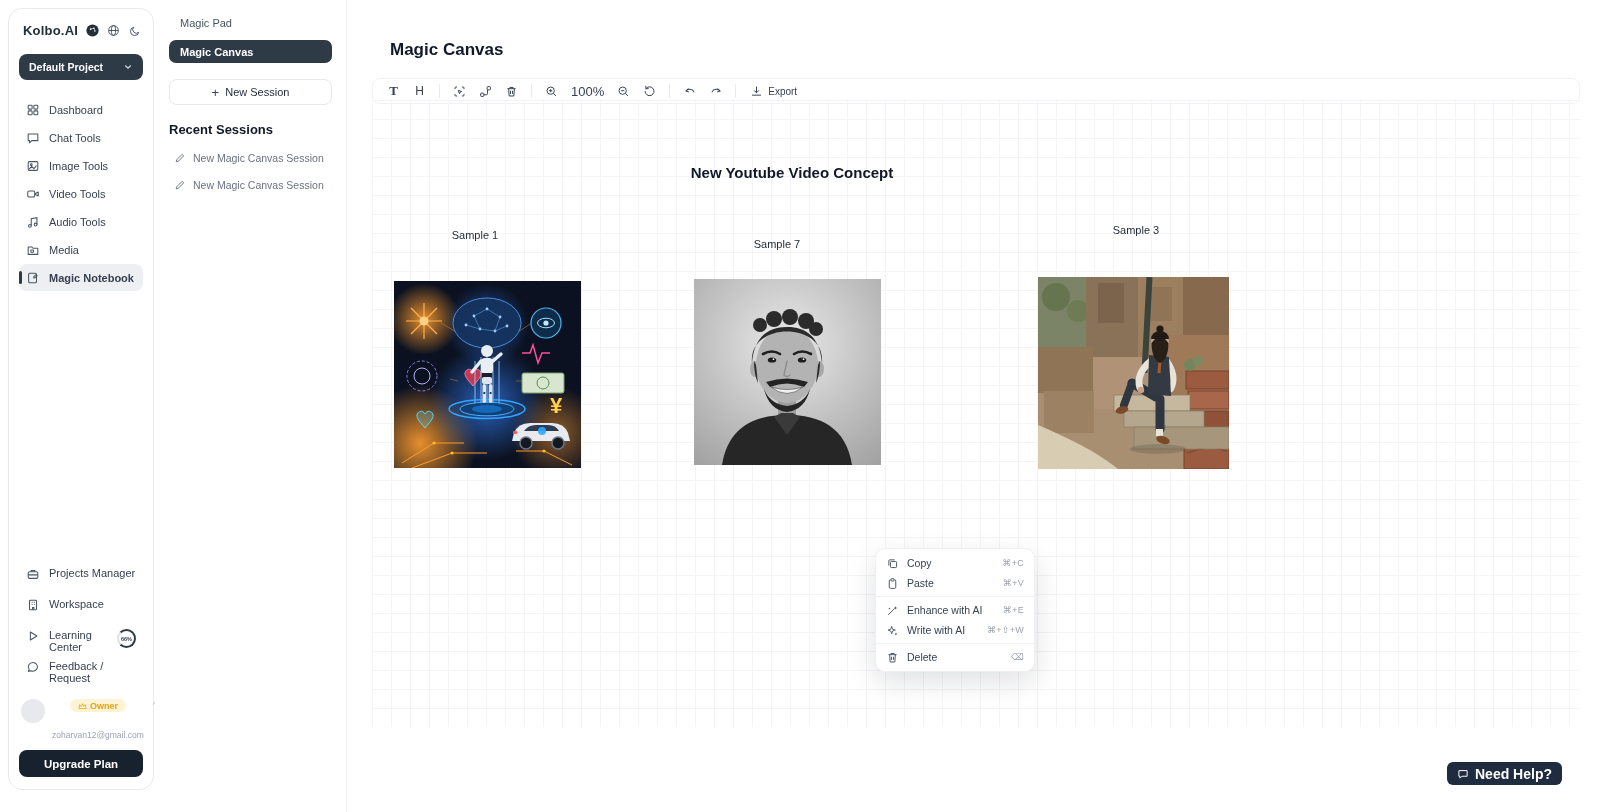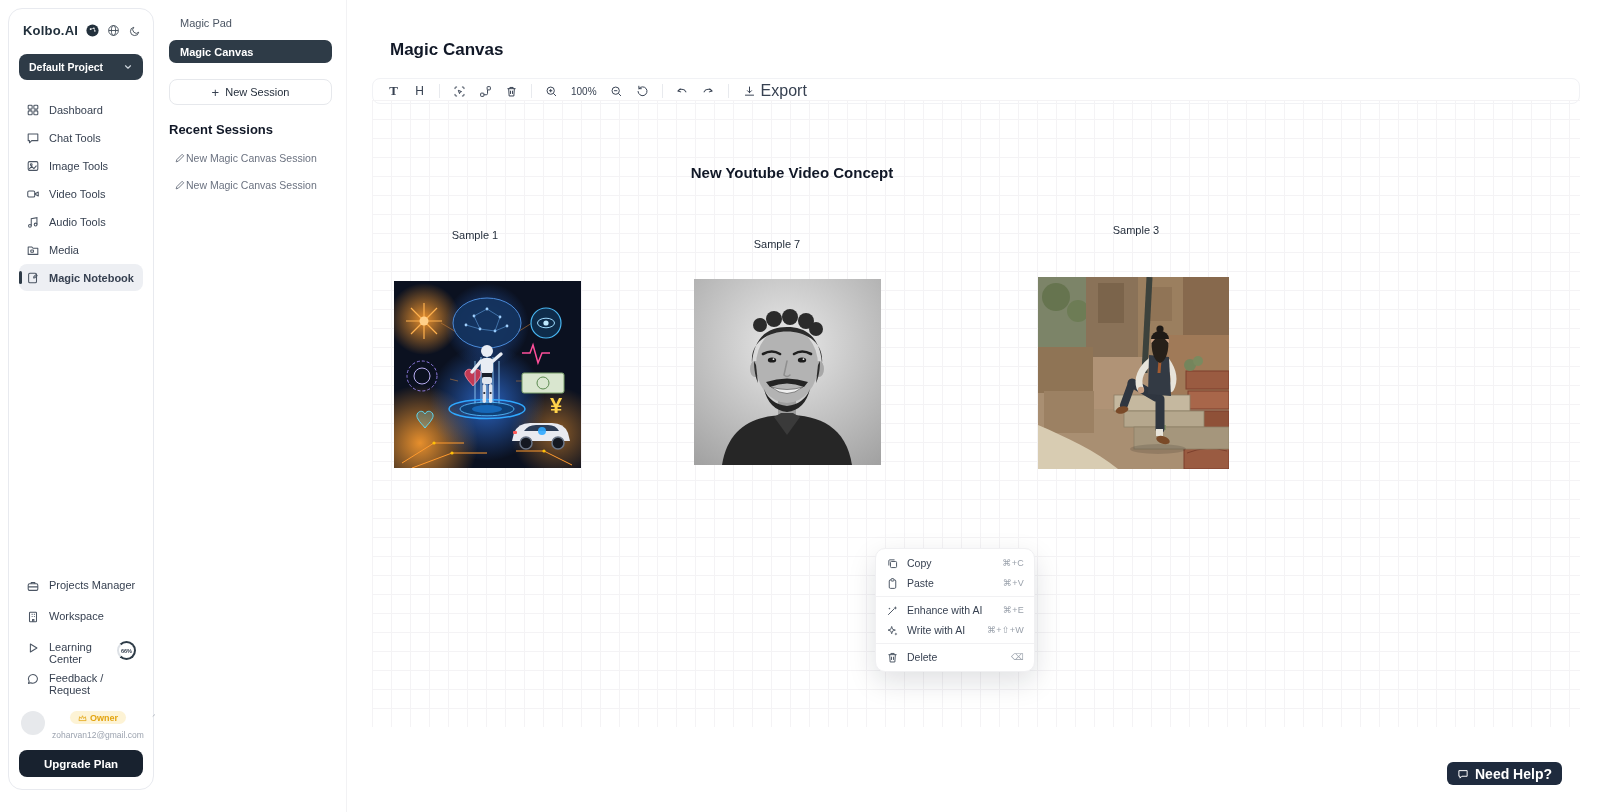--- a/index.html
+++ b/index.html
@@ -29,53 +29,53 @@
   .footer-nav { display:flex; flex-direction:column; gap:8px; margin-bottom:8px; }
   .fnav-item { display:flex; align-items:flex-start; gap:9px; font-size:11px; color:#374151; padding:0 7px;
                height:23px; cursor:pointer; }
   .fnav-item .ico { width:14px; height:14px; color:#4b5563; flex:none; display:flex; }
   .progress-badge { margin-left:2px; width:19px; height:19px; border-radius:50%;
                     border:2px solid #2e3b47; border-left-color:#dde1e6;
                     display:flex; align-items:center; justify-content:center;
                     font-size:5.5px; font-weight:700; color:#374151; flex:none; }
   .user-row { display:flex; align-items:flex-start; gap:7px; padding:8px 2px 10px; }
   .avatar { width:24px; height:24px; border-radius:50%; background:#e7e9ec; flex:none; cursor:pointer; }
-  .user-meta { display:flex; flex-direction:column; align-items:center; gap:6px; flex:1; }
+  .user-meta { display:flex; flex-direction:column; align-items:center; gap:18px; flex:1; }
   .owner-badge { display:inline-flex; align-items:center; gap:3px; background:#fdf3d5; color:#e3a411;
                  font-size:9px; font-weight:700; padding:1.5px 8px; border-radius:9px; }
   .user-email { font-size:8.5px; color:#9ca3af; white-space:nowrap; }
   .user-chev { color:#b7bcc3; display:flex; margin-top:2px; cursor:pointer; }
   .upgrade-btn { height:27px; background:#18222f; border-radius:8px; color:#fff; font-size:11.5px;
                  font-weight:700; display:flex; align-items:center; justify-content:center; cursor:pointer; }
 
   
   .session-panel { position:absolute; left:155px; top:0; width:192px; height:812px;
                    border-right:1px solid #f2f2f4; background:#fff; padding:14px 14px; }
   .sp-plain { font-size:11px; color:#4b5563; padding:3px 11px; cursor:pointer; }
   .sp-active { margin-top:8px; background:#2e3b47; color:#fff; border-radius:7px; height:23px;
                display:flex; align-items:center; padding:0 11px; font-size:11px; font-weight:700; cursor:pointer; }
   .new-session-btn { margin-top:16px; height:26px; border:1px solid #e6e8ec; border-radius:8px;
                      display:flex; align-items:center; justify-content:center; gap:6px; font-size:11px;
                      font-weight:500; color:#1f2937; background:#fff; cursor:pointer; }
   .plus-glyph { font-size:13px; line-height:1; color:#374151; }
   .recent-title { margin-top:17px; font-size:13px; font-weight:800; color:#111827; }
-  .session-item { margin-top:15px; display:flex; align-items:center; gap:0; font-size:10.5px;
+  .session-item { margin-top:15px; display:flex; align-items:center; gap:7px; font-size:10.5px;
                   color:#6b7280; padding-left:5px; cursor:pointer; }
   .session-item .ico { width:12px; height:12px; color:#6b7280; display:flex; }
 
   
   .main-title { position:absolute; left:390px; top:40px; font-size:17px; font-weight:800; color:#111827; }
   .toolbar { position:absolute; left:372px; top:78px; width:1208px; height:26px; background:#fff;
              border:1px solid #f1f2f5; border-radius:8px; display:flex; align-items:center;
              padding:0 9px; gap:3px; color:#374151; }
   .tb-btn { width:23px; height:20px; display:flex; align-items:center; justify-content:center;
             border-radius:4px; color:#374151; cursor:pointer; }
   .tb-sep { width:1px; height:14px; background:#e8eaee; margin:0 5px; }
-  .tb-zoom { font-size:10px; color:#374151; padding:0 5px; }
-  .tb-export { display:flex; align-items:center; gap:5px; font-size:16px; color:#374151; padding:0 6px; cursor:pointer; }
+  .tb-zoom { font-size:13px; color:#374151; padding:0 5px; }
+  .tb-export { display:flex; align-items:center; gap:5px; font-size:10px; color:#374151; padding:0 6px; cursor:pointer; }
   .serifT { font-family:"Liberation Serif", serif; font-size:13px; font-weight:700; }
   .sansH { font-size:12px; font-weight:500; }
 
   .canvas { position:absolute; left:372px; top:100px; width:1208px; height:627px;
             background-image:linear-gradient(to right,#f4f3f5 1px,transparent 1px),
                              linear-gradient(to bottom,#f4f3f5 1px,transparent 1px);
             background-size:19px 19px; }
   .board-title { position:absolute; left:280px; top:64px; width:280px; text-align:center;
                  font-size:15px; font-weight:800; color:#111827; cursor:pointer; }
   .sample-label { position:absolute; font-size:11px; color:#1f2937; width:120px; text-align:center;

